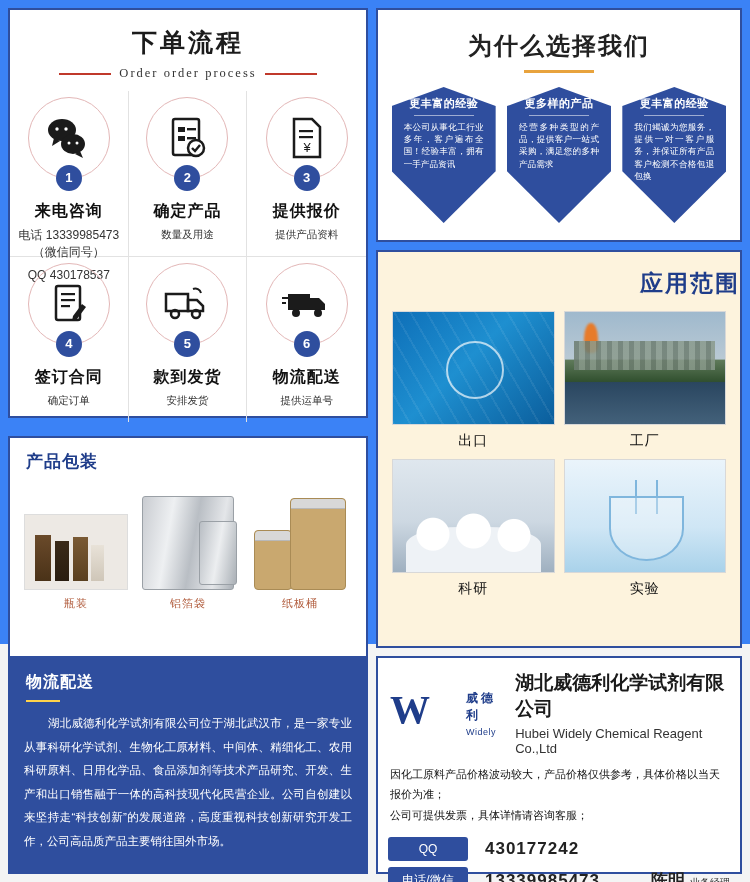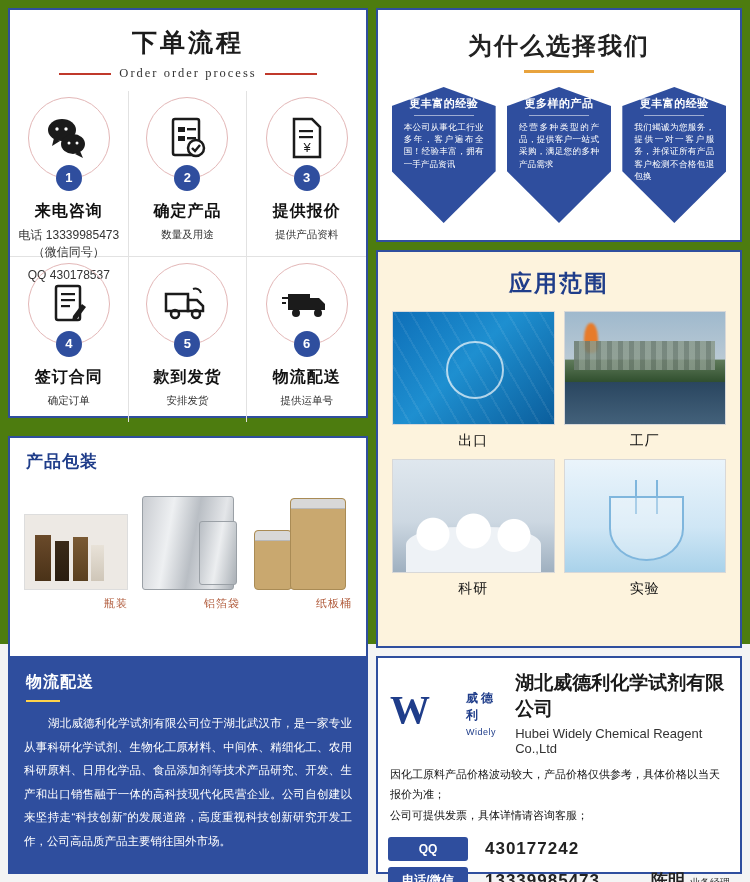--- a/index.html
+++ b/index.html
@@ -3,21 +3,21 @@
 <meta charset="utf-8">
 <style>
   html,body{margin:0;padding:0;}
   body{
     width:750px;height:882px;
     background:#f4f4f4;
     font-family:"Liberation Sans","DejaVu Sans",sans-serif;
     color:#222;
     overflow:hidden;
   }
-  .page{position:relative;width:750px;height:644px;background:#4d7c0f;}
+  .page{position:relative;width:750px;height:644px;background:#3b82f6;}
 
   
   .panel{position:absolute;box-sizing:border-box;}
   .bd{border:2px solid #2f4e9e;}
 
   
   #order-process{left:8px;top:8px;width:360px;height:410px;background:#fff;}
   .op-title{text-align:center;padding-top:16px;}
   .op-title .cn{font-size:25px;font-weight:bold;letter-spacing:3px;color:#1b1b1b;}
   .op-title .enwrap{display:flex;align-items:center;justify-content:center;margin-top:7px;}
@@ -42,21 +42,21 @@
   .shield{width:104px;height:136px;position:relative;}
   .shield-bg{position:absolute;inset:0;background:#2f4e9e;
     clip-path:polygon(50% 0,100% 14%,100% 62%,50% 100%,0 62%,0 14%);}
   .shield-inner{position:absolute;inset:0;padding:9px 9px 0;box-sizing:border-box;color:#fff;}
   .sh-head{font-size:11px;font-weight:bold;text-align:center;letter-spacing:.5px;}
   .sh-hline{width:60px;height:1px;background:#ffffff88;margin:4px auto 5px;}
   .sh-body{font-size:8.6px;line-height:1.42;text-align:justify;padding:0 3px;}
 
   
   #app-scope{left:376px;top:250px;width:366px;height:398px;background:#fdf3dd;}
-  .as-title{text-align:center;font-size:23px;font-weight:bold;color:#1f3d8a;padding-top:16px;letter-spacing:2px;}
+  .as-title{text-align:right;font-size:23px;font-weight:bold;color:#1f3d8a;padding-top:16px;letter-spacing:2px;}
   .as-grid{display:grid;grid-template-columns:1fr 1fr;gap:9px;padding:12px 14px 0;}
   .as-cell{text-align:center;}
   .as-img{height:112px;border:1px solid #d8d8d8;position:relative;overflow:hidden;}
   .as-cap{font-size:14px;margin-top:7px;color:#111;letter-spacing:1px;}
 
   
   .ph-factory{background:linear-gradient(#9fb9cd 0%,#b9c9d4 42%,#5f7a5a 43%,#31502f 62%,#2a4660 63%,#43617a 100%);}
   .ph-factory:after{content:"";position:absolute;left:6%;top:26%;width:88%;height:26%;
     background:repeating-linear-gradient(90deg,#6d7d70 0 5px,#8a9a8c 5px 11px);opacity:.85;}
   .ph-factory:before{content:"";position:absolute;left:12%;top:10%;width:14px;height:30px;background:#e77b2a;border-radius:50% 50% 30% 30%;filter:blur(1px);}
@@ -77,21 +77,21 @@
   .ph-lab:after{content:"";position:absolute;left:28%;bottom:10%;width:44%;height:54%;
     border:2px solid #7fb6dd;border-radius:0 0 50% 50%;background:#ffffff55;}
   .ph-lab:before{content:"";position:absolute;left:44%;bottom:52%;width:12%;height:30%;border-left:2px solid #7fb6dd;border-right:2px solid #7fb6dd;}
 
   
   #packaging{left:8px;top:436px;width:360px;height:222px;background:#fff;}
   .pk-title{font-size:17px;font-weight:bold;color:#1f3d8a;padding:12px 0 0 16px;letter-spacing:1px;}
   .pk-row{display:flex;justify-content:space-around;align-items:flex-end;margin-top:18px;padding:0 10px;height:120px;}
   .pk-item{text-align:center;width:104px;}
   .pk-img{height:110px;position:relative;}
-  .pk-cap{font-size:11px;color:#b05a3a;margin-top:6px;letter-spacing:1px;text-align:right;}
+  .pk-cap{font-size:11px;color:#b05a3a;margin-top:6px;letter-spacing:1px;}
 
   .bottles{position:absolute;bottom:0;left:0;right:0;height:74px;background:#ede9e4;border:1px solid #ddd;}
   .bottles:after{content:"";position:absolute;left:10px;bottom:8px;width:80px;height:46px;
     background:
       linear-gradient(#6a4a2a,#4a3218) 0 0/16px 46px no-repeat,
       linear-gradient(#3a2a18,#2a1d10) 20px 6px/14px 40px no-repeat,
       linear-gradient(#7a5a34,#5a4020) 38px 2px/15px 44px no-repeat,
       linear-gradient(#e8e2d8,#cfc6b8) 56px 10px/13px 36px no-repeat;}
   .foil{position:absolute;bottom:0;left:6px;right:6px;height:92px;
     background:linear-gradient(100deg,#c9ccd1 0%,#eef0f2 30%,#b9bec4 55%,#e4e6e9 80%,#aab0b6 100%);
@@ -116,21 +116,21 @@
   .logo{width:52px;height:46px;position:relative;flex:0 0 auto;}
   .logo .w{font-size:40px;font-weight:bold;color:#1f3d8a;font-family:"Liberation Serif",serif;line-height:40px;}
   .logo-text{margin-left:24px;}
   .logo-cn{font-size:12px;color:#1f3d8a;letter-spacing:3px;font-weight:bold;}
   .logo-en{font-size:9px;color:#1f3d8a;letter-spacing:.5px;margin-top:3px;}
   .co-name{font-size:19px;font-weight:bold;color:#1a1a1a;}
   .co-en{font-size:13px;color:#333;margin-top:4px;}
   .ct-notes{font-size:11px;line-height:1.85;padding:8px 12px 0 12px;color:#111;}
   .ct-rows{padding:6px 10px 0 10px;}
   .ct-row{display:flex;align-items:center;margin-top:6px;}
-  .ct-label{background:#2f4e9e;color:#fff;font-size:12px;padding:5px 9px;border-radius:3px;min-width:62px;text-align:center;font-weight:bold;}
+  .ct-label{background:#2f4e9e;color:#fff;font-size:12px;padding:5px 9px;border-radius:3px;min-width:62px;text-align:center;}
   .ct-val{font-size:17px;font-weight:bold;margin-left:17px;letter-spacing:1px;}
   .ct-person{margin-left:auto;display:flex;align-items:baseline;}
   .ct-person .nm{font-size:17px;font-weight:bold;}
   .ct-person .role{font-size:10px;margin-left:5px;color:#333;}
 </style>
 </head>
 <body>
 
 <div class="page">
 

